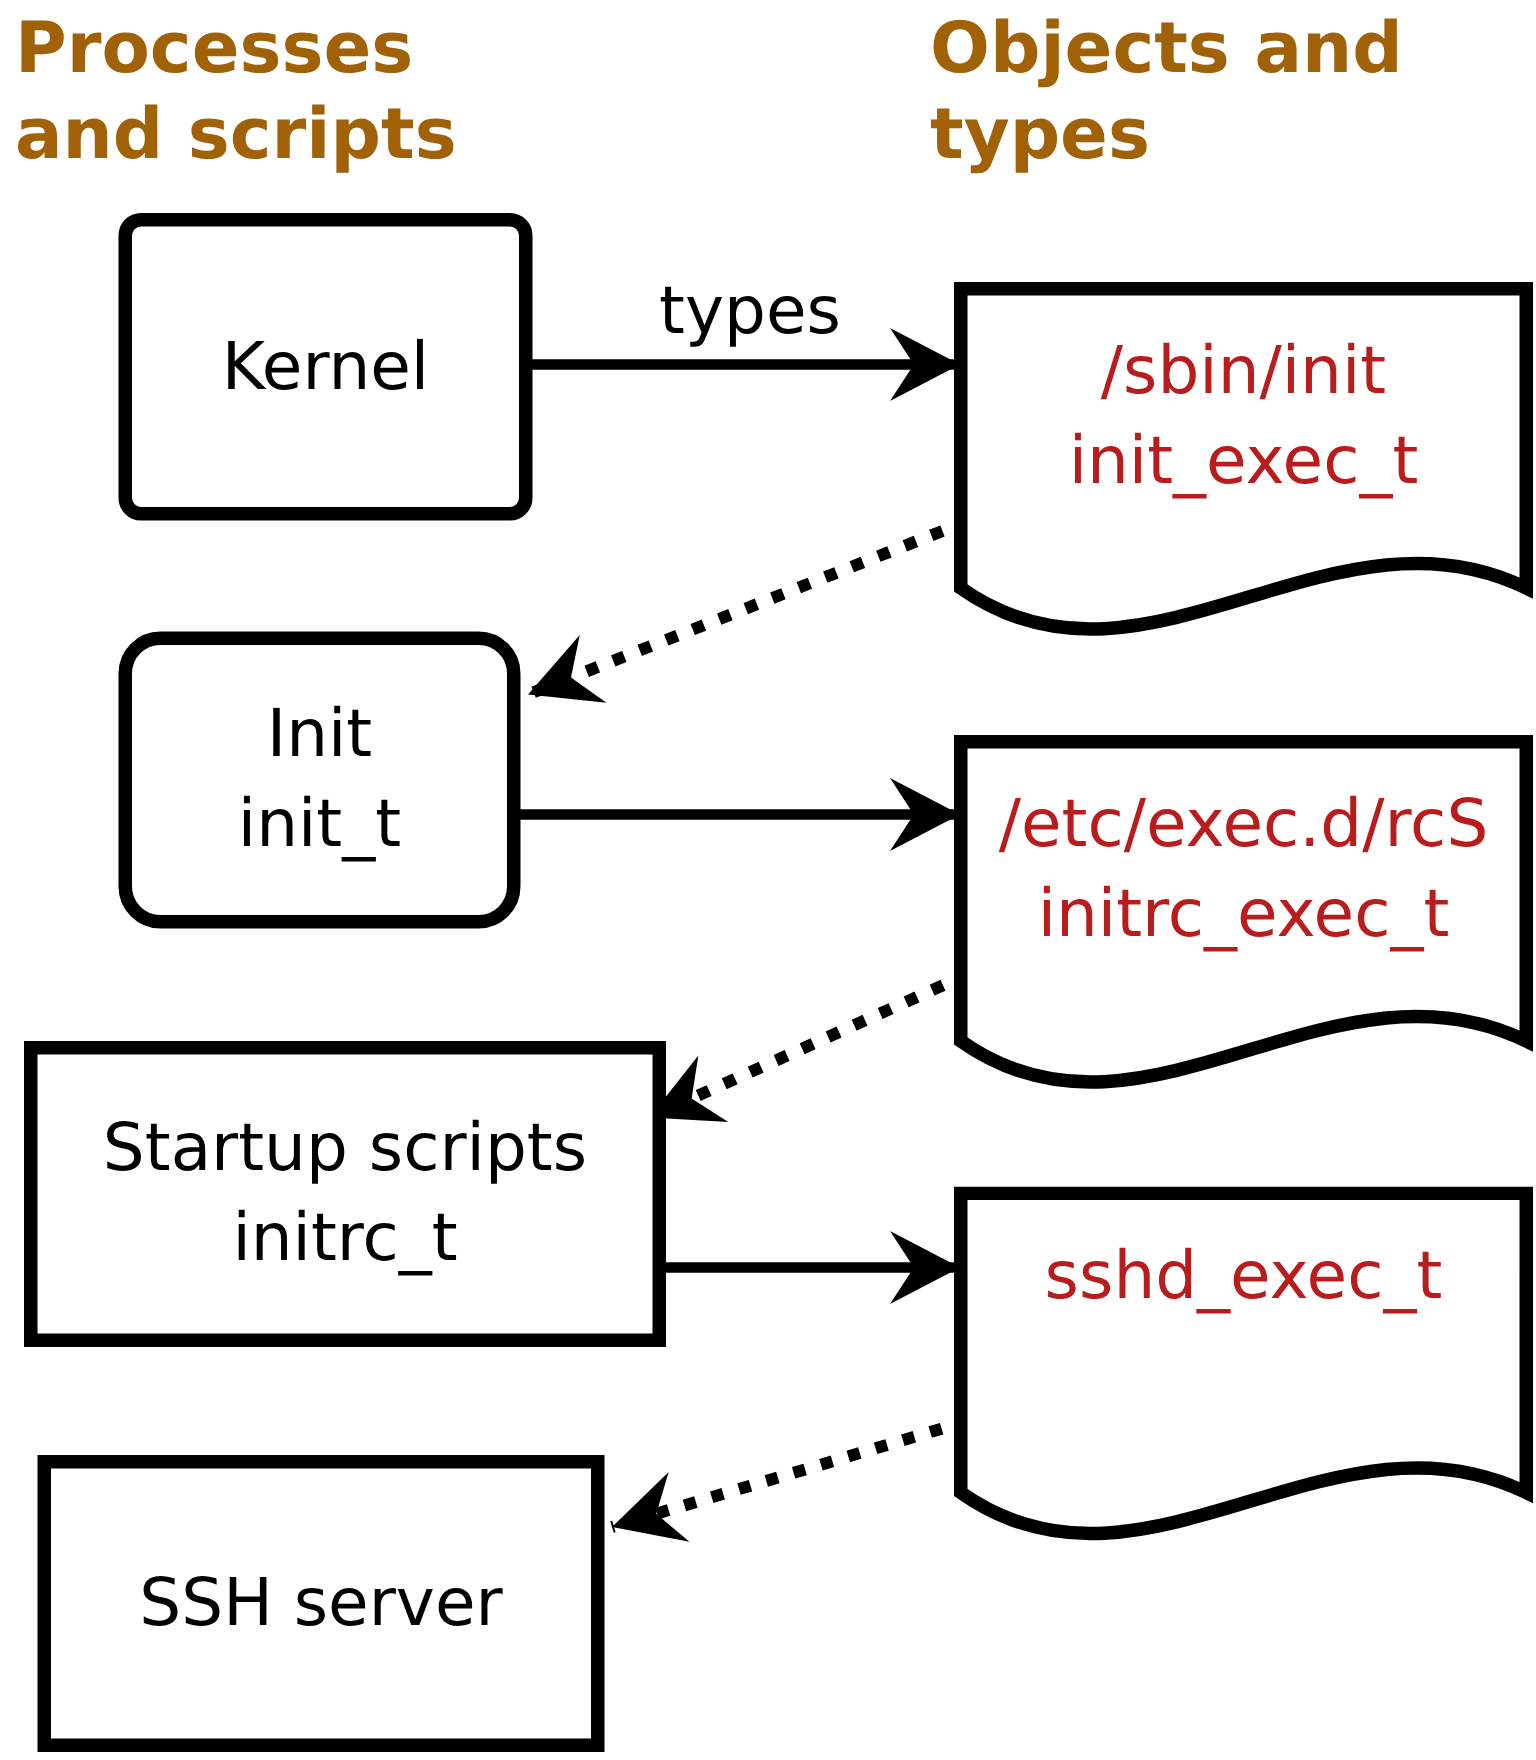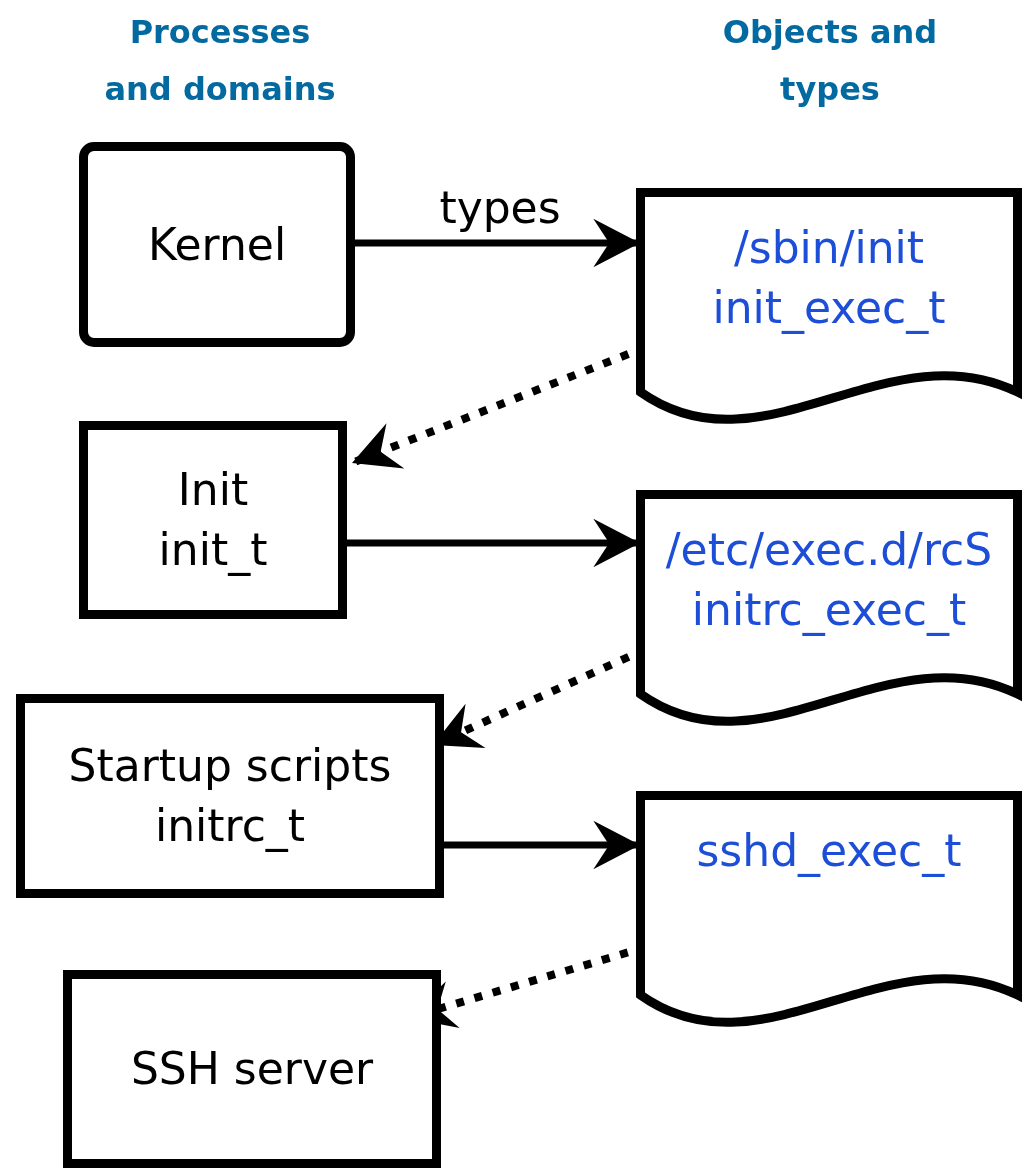--- a/index.html
+++ b/index.html
@@ -13,67 +13,66 @@
     width: 1024px;
     height: 1173px;
     background: #ffffff;
     overflow: hidden;
     color: #000000;
   }
   .col-header {
     position: absolute;
     top: 4px;
     width: 420px;
-    text-align: center;
     font-weight: bold;
-    font-size: 32px;
+    font-size: 47px;
     line-height: 57px;
-    color: #0369a1;
+    color: #a16207;
   }
   .col-header.left  { left: 10px; }
   .col-header.right { left: 620px; }
 
   .pbox {
     position: absolute;
     box-sizing: border-box;
     border: 9px solid #000000;
     background: #ffffff;
     display: flex;
     flex-direction: column;
     align-items: center;
     justify-content: center;
     text-align: center;
     font-size: 44px;
     line-height: 60px;
     color: #000000;
   }
   .pbox.kernel  { left: 79px;  top: 142px; width: 276px; height: 205px; border-radius: 15px; }
-  .pbox.init    { left: 79px;  top: 421px; width: 268px; height: 198px; }
+  .pbox.init    { left: 79px;  top: 421px; width: 268px; height: 198px; border-radius: 28px; }
   .pbox.startup { left: 16px;   top: 694px; width: 428px; height: 204px; }
-  .pbox.ssh     { left: 25px;  top: 970px; width: 378px; height: 198px; margin-left: 38px; }
+  .pbox.ssh     { left: 25px;  top: 970px; width: 378px; height: 198px; }
 
   .doc {
     position: absolute;
     width: 386px;
     height: 252px;
   }
   .doc.d1 { left: 636px; top: 188px; }
   .doc.d2 { left: 636px; top: 490px; }
   .doc.d3 { left: 636px; top: 791px; }
   .doc svg { position: absolute; left: 0; top: 0; }
   .doc-text {
     position: absolute;
     left: 0;
     top: 0;
     width: 386px;
     padding-top: 30px;
     text-align: center;
     font-size: 44px;
     line-height: 60px;
-    color: #1d4ed8;
+    color: #b91c1c;
   }
   .edge-label {
     position: absolute;
     left: 420px;
     top: 182px;
     width: 160px;
     text-align: center;
     font-size: 44px;
     color: #000000;
   }
@@ -84,21 +83,21 @@
     pointer-events: none;
   }
 </style>
 </head>
 <body>
 
 <div class="canvas">
 
   <div class="col-header left">
     <div>Processes</div>
-    <div>and domains</div>
+    <div>and scripts</div>
   </div>
   <div class="col-header right">
     <div>Objects and</div>
     <div>types</div>
   </div>
 
   <svg class="overlay" width="1024" height="1173">
     <defs>
       <marker id="ah" viewBox="0 0 12 12" refX="11" refY="6" markerWidth="56" markerHeight="56" markerUnits="userSpaceOnUse" orient="auto">
         <path d="M1,0.8 L11,6 L1,11.2 L4.4,6 Z" fill="#000000"></path>

